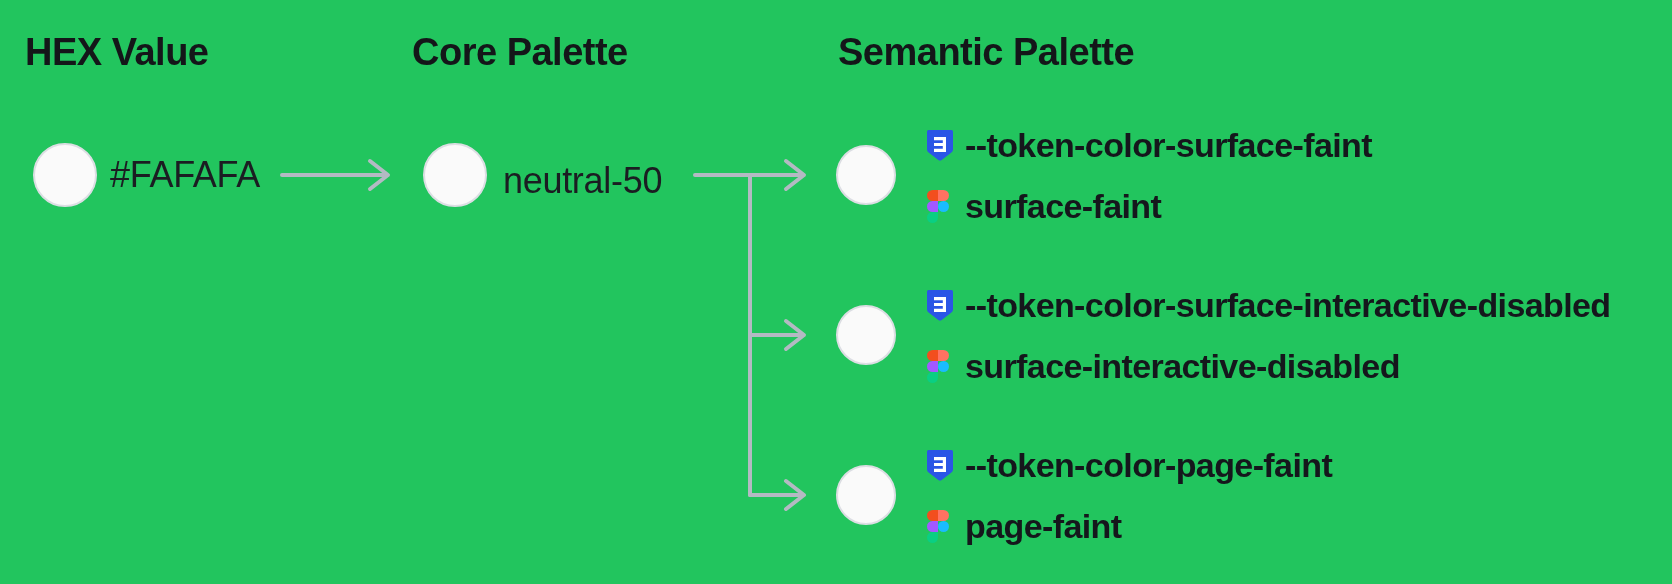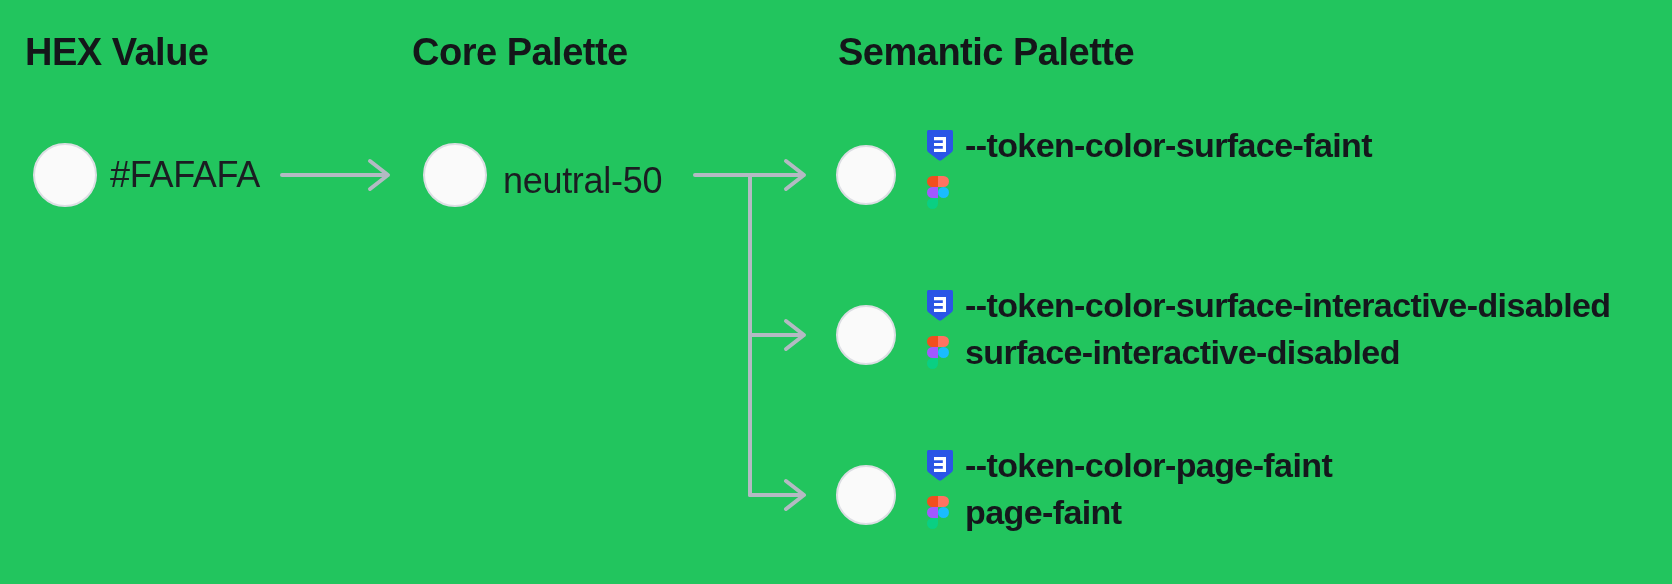--- a/index.html
+++ b/index.html
@@ -38,21 +38,21 @@
     position:absolute;
     font-size:36px;font-weight:400;letter-spacing:-0.3px;
     height:64px;display:flex;align-items:center;
     white-space:nowrap;color:#1b1d22;
   }
   #label-hex{left:110px;top:143px;}
   #label-core{left:503px;top:149px;}
   .sem-item{
     position:absolute;
     left:927px;
-    display:flex;flex-direction:column;gap:7px;
+    display:flex;flex-direction:column;gap:21px;
   }
   #sem-item-0{top:125px;}
   #sem-item-1{top:285px;}
   #sem-item-2{top:445px;}
   .sem-line{
     display:flex;align-items:center;height:40px;
     white-space:nowrap;
   }
   .sem-line .icon-box{
     width:38px;flex:0 0 38px;display:flex;align-items:center;
@@ -115,20 +115,21 @@
     <div class="sem-line">
       <span class="icon-box">
         <svg width="22" height="33" viewBox="0 0 22 33">
           <path d="M11,0 H5.5 A5.5,5.5 0 0 0 5.5,11 H11 Z" fill="#F24E1E"></path>
           <path d="M11,0 H16.5 A5.5,5.5 0 0 1 16.5,11 H11 Z" fill="#FF7262"></path>
           <path d="M11,11 H5.5 A5.5,5.5 0 0 0 5.5,22 H11 Z" fill="#A259FF"></path>
           <circle cx="16.5" cy="16.5" r="5.5" fill="#1ABCFE"></circle>
           <path d="M11,22 H5.5 A5.5,5.5 0 1 0 11,27.5 Z" fill="#0ACF83"></path>
         </svg>
       </span>
+      <span class="sem-text">surface-faint</span>
     </div>
   </div>
 
   <div class="sem-item" id="sem-item-2">
     <div class="sem-line">
       <span class="icon-box">
         <svg width="26" height="31" viewBox="0 0 26 31">
           <path d="M1.5,0 H24.5 Q26,0 26,1.5 V19.5 Q26,21.4 24.4,22.6 L14.7,29.9 Q13,31.2 11.3,29.9 L1.6,22.6 Q0,21.4 0,19.5 V1.5 Q0,0 1.5,0 Z" fill="#2b55e6"></path>
           <path d="M7,7 h12 v15 h-12 v-3.2 h8.8 v-2.9 h-8.8 v-3 h8.8 v-2.7 h-8.8 Z" fill="#ffffff"></path>
         </svg>

